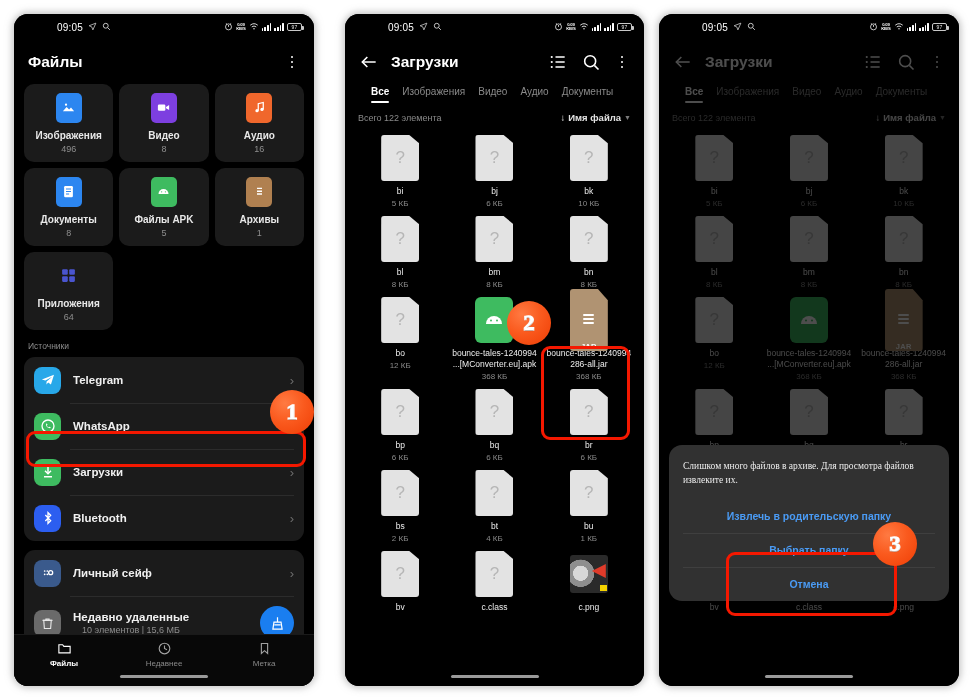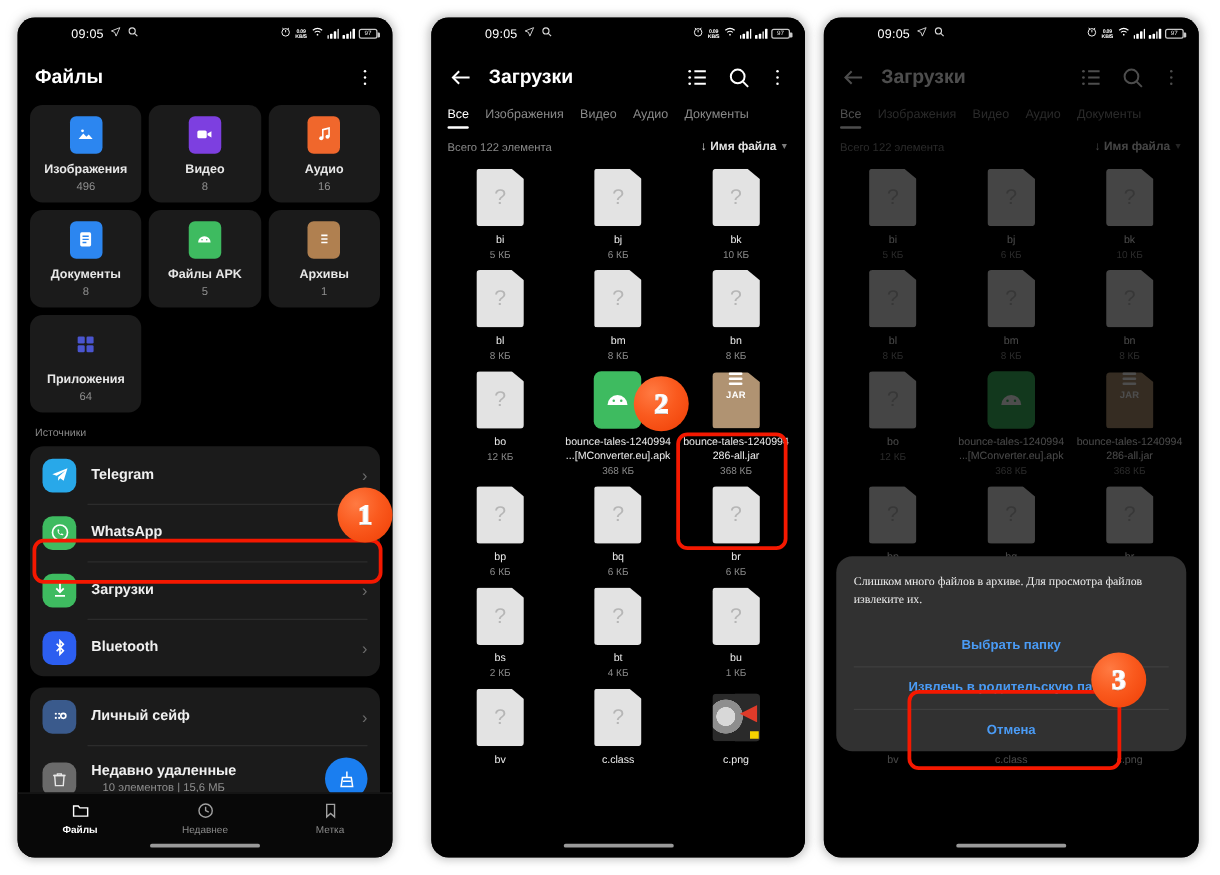--- a/index.html
+++ b/index.html
@@ -89,21 +89,21 @@
   .nav-item { flex:1; display:flex; flex-direction:column; align-items:center; gap:3px; }
   .nav-label { font-size:8px; }
   .nav-active .nav-label { color:#fff; font-weight:700; }
   .nav-idle .nav-label { color:#8a8a8a; }
   .home-indicator { position:absolute; bottom:8px; left:50%; transform:translateX(-50%);
                     width:88px; height:3.5px; border-radius:2px; background:#9a9a9a; }
 
   
   .tabs { display:flex; align-items:center; gap:13px; padding: 2px 13px 0; }
   .tab { font-size:10px; color:#8a8a8a; padding-bottom:6px; position:relative; white-space:nowrap;}
-  .tab.active { color:#fff; font-weight:400; }
+  .tab.active { color:#fff; font-weight:700;margin-left:13px; }
   .tab.active::after { content:""; position:absolute; left:0; right:0; bottom:0;
                        height:2.5px; background:#fff; border-radius:2px; }
   .sortbar { display:flex; align-items:center; padding: 9px 13px 4px; gap: 28px; }
   .sort-total { color:#8a8a8a; font-size:9px; }
   .sort-right { margin-left:auto; color:#e4e4e4; font-size:9.5px; font-weight:700;
                 display:flex; align-items:center; gap:3px; }
   .caret { color:#7b7b7b; font-size:7px; }
 
   
   .filegrid { display:grid; grid-template-columns:repeat(3,1fr); row-gap: 4px; padding: 4px 8px 0; }
@@ -113,23 +113,23 @@
   .doc-ico { width:38px; height:46px; background:#e3e3e3; border-radius:3px;
              position:relative; display:flex; align-items:center; justify-content:center;
              color:#b6b6b6; font-size:17px; font-weight:400;
              clip-path: polygon(0 0, 74% 0, 100% 18%, 100% 100%, 0 100%); }
   .file-name { color:#ededed; font-size:8.5px; font-weight:400; text-align:center;
                line-height:11px; max-width:92px; }
   .file-size { color:#8a8a8a; font-size:8px; margin-top:2px; }
 
   .apk-ico { width:38px; height:46px; background:#3ebb60; border-radius:6px;
              display:flex; align-items:center; justify-content:center; }
-  .jar-ico { width:38px; height:45px; background:#b09372; border-radius:3px;
+  .jar-ico { width:38px; height:62px; background:#b09372; border-radius:3px;
              clip-path: polygon(0 0, 74% 0, 100% 18%, 100% 100%, 0 100%);
-             display:flex; flex-direction:column; align-items:center; justify-content:flex-start; gap:3px; }
+             display:flex; flex-direction:column; align-items:center; justify-content:flex-end; gap:18px; }
   .jar-lines { display:flex; flex-direction:column; gap:2px; align-items:center; }
   .jar-lines i { display:block; width:11px; height:2px; background:#fff; border-radius:1px;}
   .jar-text { color:#fff; font-size:7.5px; font-weight:700; letter-spacing:.3px; }
   .dialog { position:absolute; left:10px; right:10px; bottom:85px;
             background:#313131; border-radius:13px; padding:14px 0 0; }
   .dlg-msg { color:#ededed; font-size:9.5px; line-height:14px; padding: 0 14px 12px; font-family: Liberation Serif, serif; }
   .dlg-btn { text-align:center; color:#4a9bf5; font-size:10.5px; font-weight:700;
              padding: 11px 0; position:relative; }
   .dlg-btn + .dlg-btn::before { content:""; position:absolute; left:14px; right:14px; top:0;
                                 height:1px; background:#3f3f3f; }
@@ -936,22 +936,22 @@
                  <div style="position:absolute;right:1px;bottom:2px;width:7px;height:6px;background:#f5d300"></div>
             </div>
               </div>
             <div class="file-name">c.png</div>
           </div>
         </div>
       </div>
 
       <div class="dialog">
         <div class="dlg-msg">Слишком много файлов в архиве. Для просмотра файлов извлеките их.</div>
+        <div class="dlg-btn">Извлечь в родительскую папку</div>
         <div class="dlg-btn">Выбрать папку</div>
-        <div class="dlg-btn">Извлечь в родительскую папку</div>
         <div class="dlg-btn">Отмена</div>
       </div>
 
       <div class="home-indicator"></div>
     </div>
   </div>
 
   <div class="hl" style="left:26px; top:431px; width:280px; height:36px;"></div>
   <div class="badge" style="left:270px; top:390px;">
     <span>1</span>

